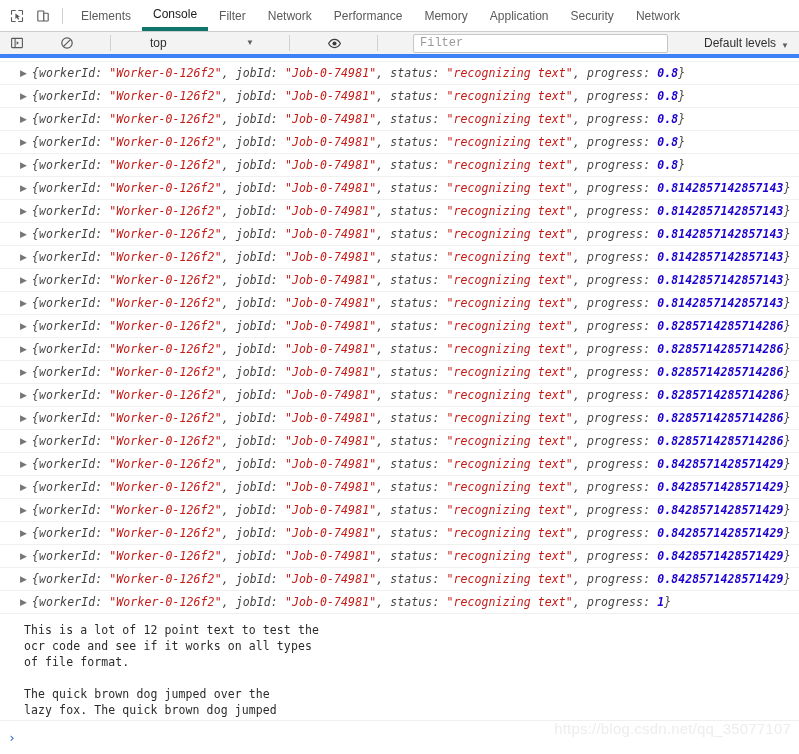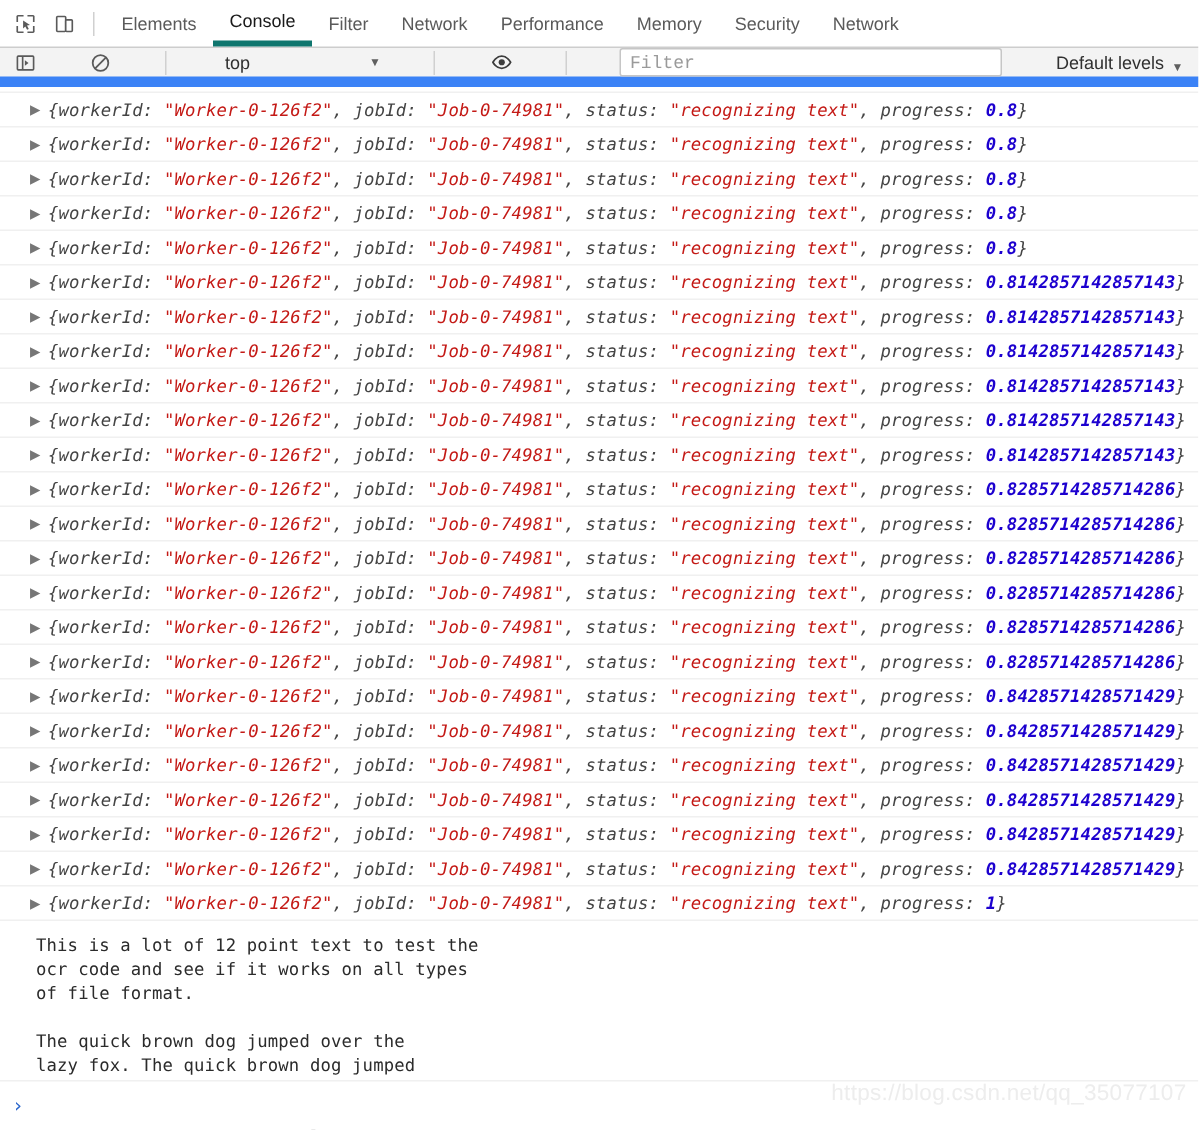--- a/index.html
+++ b/index.html
@@ -65,21 +65,21 @@
     color: #1a1a1a;
     border-bottom: 4px solid #0f766e;
   }
 
   
   .console-toolbar {
     display: flex;
     align-items: center;
     height: 26px;
     background: #f3f3f3;
-    border-bottom: 7px solid #3b82f6;
+    border-bottom: 4px solid #3b82f6;
     box-sizing: border-box;
     padding-left: 4px;
     gap: 24px;
   }
   .ctx-select {
     display: flex;
     align-items: center;
     justify-content: space-between;
     width: 117px;
     height: 19px;
@@ -251,20 +251,23 @@
     <div class="tab">
         <span>Network</span>
       </div>
     <div class="tab">
         <span>Performance</span>
       </div>
     <div class="tab">
         <span>Memory</span>
       </div>
     <div class="tab">
+        <span>Application</span>
+      </div>
+    <div class="tab">
         <span>Security</span>
       </div>
     <div class="tab">
         <span>Network</span>
       </div>
   </div>
 </div>
 
 <div class="console-toolbar">
   <div class="tool-btn">

